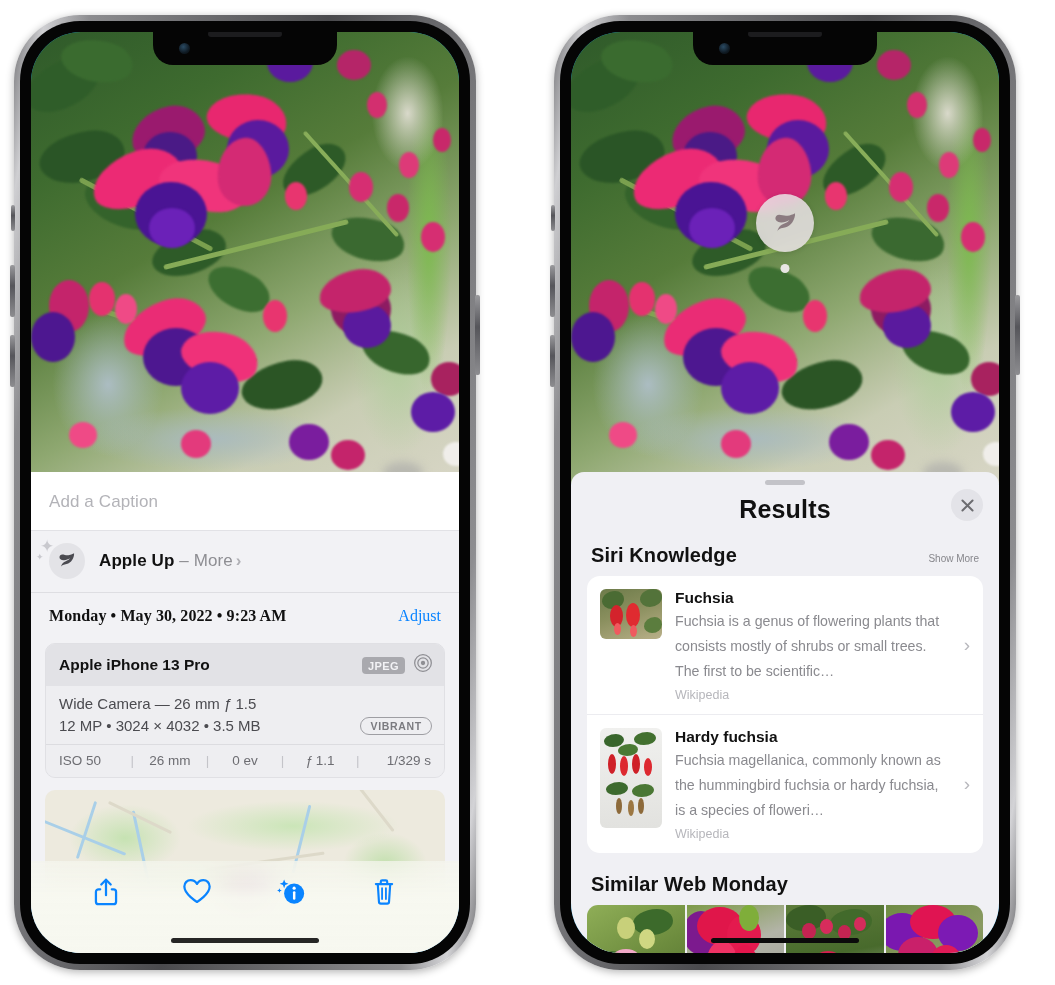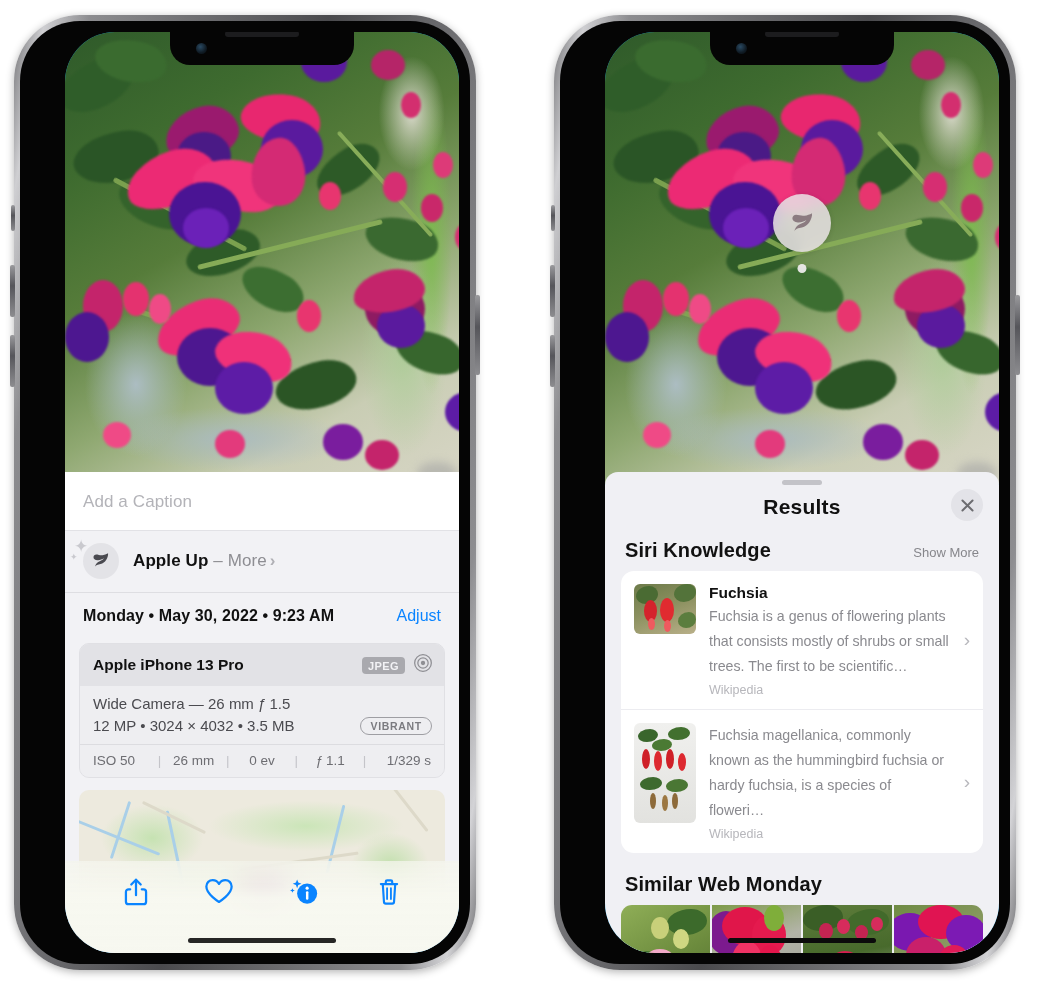--- a/index.html
+++ b/index.html
@@ -28,21 +28,20 @@
     position: absolute; inset: 6px;
     border-radius: 60px;
     background: #050505;
     padding: 11px;
   }
   .screen {
     position: absolute; inset: 11px;
     border-radius: 50px;
     overflow: hidden;
     background: #0ea5e9;
-    margin-left: 34px;
   }
 
   
   .notch {
     position: absolute; top: 0; left: 50%; transform: translateX(-50%);
     width: 184px; height: 33px;
     background: #050505;
     border-bottom-left-radius: 20px; border-bottom-right-radius: 20px;
     z-index: 40;
   }
@@ -105,21 +104,21 @@
     position: relative; flex: 0 0 auto;
   }
   .spark { position:absolute; color:#c9c9ce; font-size: 15px; line-height:1; }
   .spark.s1 { left:-9px; top:-5px; font-size: 17px; }
   .spark.s2 { left:-13px; top:10px; font-size: 9px; }
   .lookup-txt { font-size: 17px; color:#111; font-weight: 700; letter-spacing:.1px; }
   .lookup-txt .sub { font-weight: 400; color:#8e8e93; }
   .chev-grey { color:#b0b0b5; font-size: 17px; margin-left:3px; }
 
   .meta-block { padding: 14px 18px 10px 18px; background:#f2f2f5; }
-  .meta-line1 { display:flex; align-items:center; justify-content:space-between; }
+  .meta-line1 { display:flex; align-items:center; justify-content:space-between;font-family:Liberation Serif, serif; }
   .meta-date { font-size: 16px; font-weight: 700; color: #111; letter-spacing:.1px; }
   .adjust { font-size: 16px; color:#0a84ff; }
   .meta-line2 { display:flex; align-items:center; gap:9px; margin-top: 7px; }
   .meta-file { font-size: 15px; color:#5a5a5f; }
 
   .exif-card {
     margin: 8px 14px 0 14px; border-radius: 10px; overflow:hidden;
     background:#eaeaee; border:1px solid #e0e0e4;
   }
   .exif-head {
@@ -191,32 +190,32 @@
   .sheet-right {
     position:absolute; left:0; right:0; bottom:0; top: 440px;
     background:#f0f0f4; border-top-left-radius: 13px; border-top-right-radius: 13px;
     z-index: 20; overflow:hidden;
   }
   .grabber {
     width: 40px; height: 5px; border-radius:3px; background:#c3c3c8;
     margin: 8px auto 0 auto;
   }
   .res-head { position:relative; padding: 10px 0 14px 0; text-align:center; }
-  .res-title { font-size: 21px; font-weight: 700; color:#111; letter-spacing:.2px; }
+  .res-title { font-size: 25px; font-weight: 700; color:#111; letter-spacing:.2px; }
   .close-btn {
     position:absolute; right: 16px; top: 4px;
     width: 32px; height: 32px; border-radius:50%; background:#e3e3e8;
     display:flex; align-items:center; justify-content:center;
   }
   .sec-head {
     display:flex; align-items:baseline; justify-content:space-between;
     padding: 6px 20px 9px 20px;
   }
   .sec-title { font-size: 20px; font-weight: 700; color:#111; letter-spacing:.1px; }
-  .sec-action { font-size: 13px; color:#86868b; }
+  .sec-action { font-size: 10px; color:#86868b; }
 
   .know-card { margin: 0 16px; background:#fff; border-radius: 13px; overflow:hidden; }
   .know-row { display:flex; gap: 13px; padding: 13px 13px 12px 13px; position:relative; }
   .know-row + .know-row { border-top: 1px solid #ececf0; }
   .thumb { width: 62px; height: 50px; border-radius: 6px; flex:0 0 auto; overflow:hidden; position:relative; }
   .thumb.tall { height: 100px; }
   .know-body { flex:1; padding-right: 20px; }
   .know-name { font-size: 15.5px; font-weight: 700; color:#111; margin-bottom: 2px; }
   .know-desc { font-size: 14.2px; line-height: 25px; color:#8a8a8f; }
   .know-src { font-size: 12.5px; color:#b6b6bb; margin-top: 4px; }
@@ -553,20 +552,21 @@
                   <div class="d" style="left:32px;top:26px;width:8px;height:20px;background:#cf2028"></div>
                   <div class="d" style="left:44px;top:30px;width:8px;height:18px;background:#dd2930"></div>
                   <div class="dl" style="left:6px;top:54px;width:22px;height:13px;background:#3d6a2e"></div>
                   <div class="dl" style="left:32px;top:56px;width:22px;height:13px;background:#4a7734"></div>
                   <div class="d" style="left:16px;top:70px;width:6px;height:16px;background:#8d6a3a"></div>
                   <div class="d" style="left:28px;top:72px;width:6px;height:16px;background:#9c7742"></div>
                   <div class="d" style="left:38px;top:70px;width:6px;height:16px;background:#8d6a3a"></div>
                 </div>
               </div>
               <div class="know-body">
+                <div class="know-name">Hardy fuchsia</div>
                 <div class="know-desc">Fuchsia magellanica, commonly known as the hummingbird fuchsia or hardy fuchsia, is a species of floweri…</div>
                 <div class="know-src">Wikipedia</div>
               </div>
               <span class="chev-r">›</span>
             </div>
           </div>
 
           <div class="sec-head" style="padding-top:20px;">
             <span class="sec-title">Similar Web Monday</span>
           </div>

